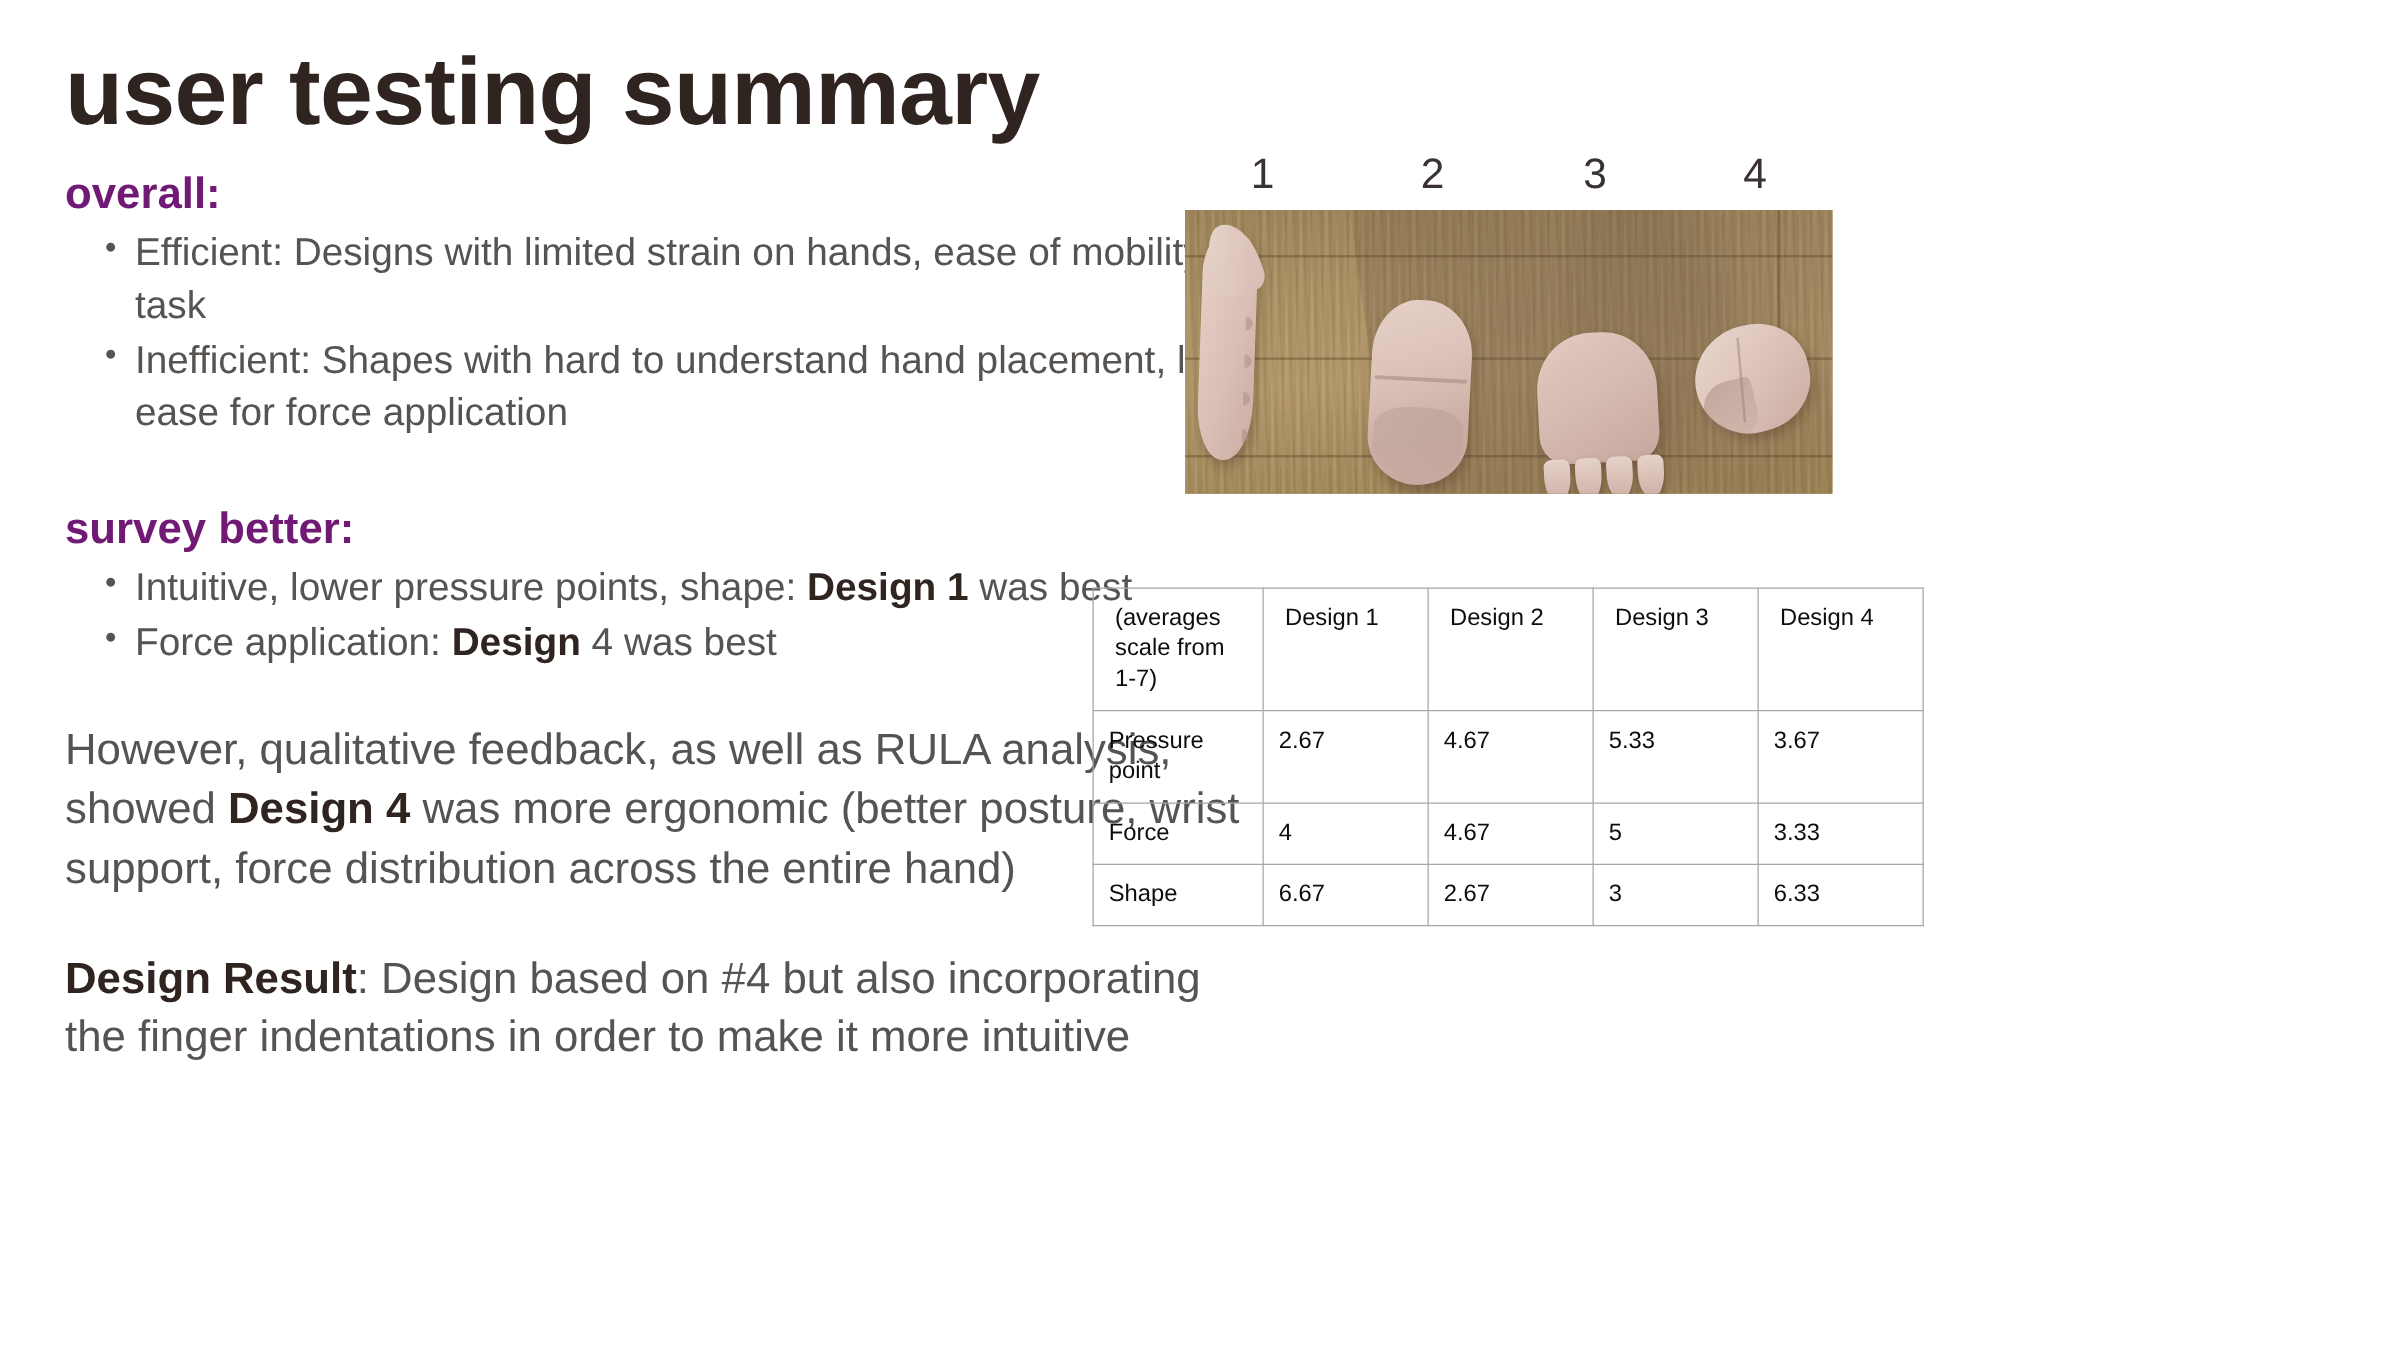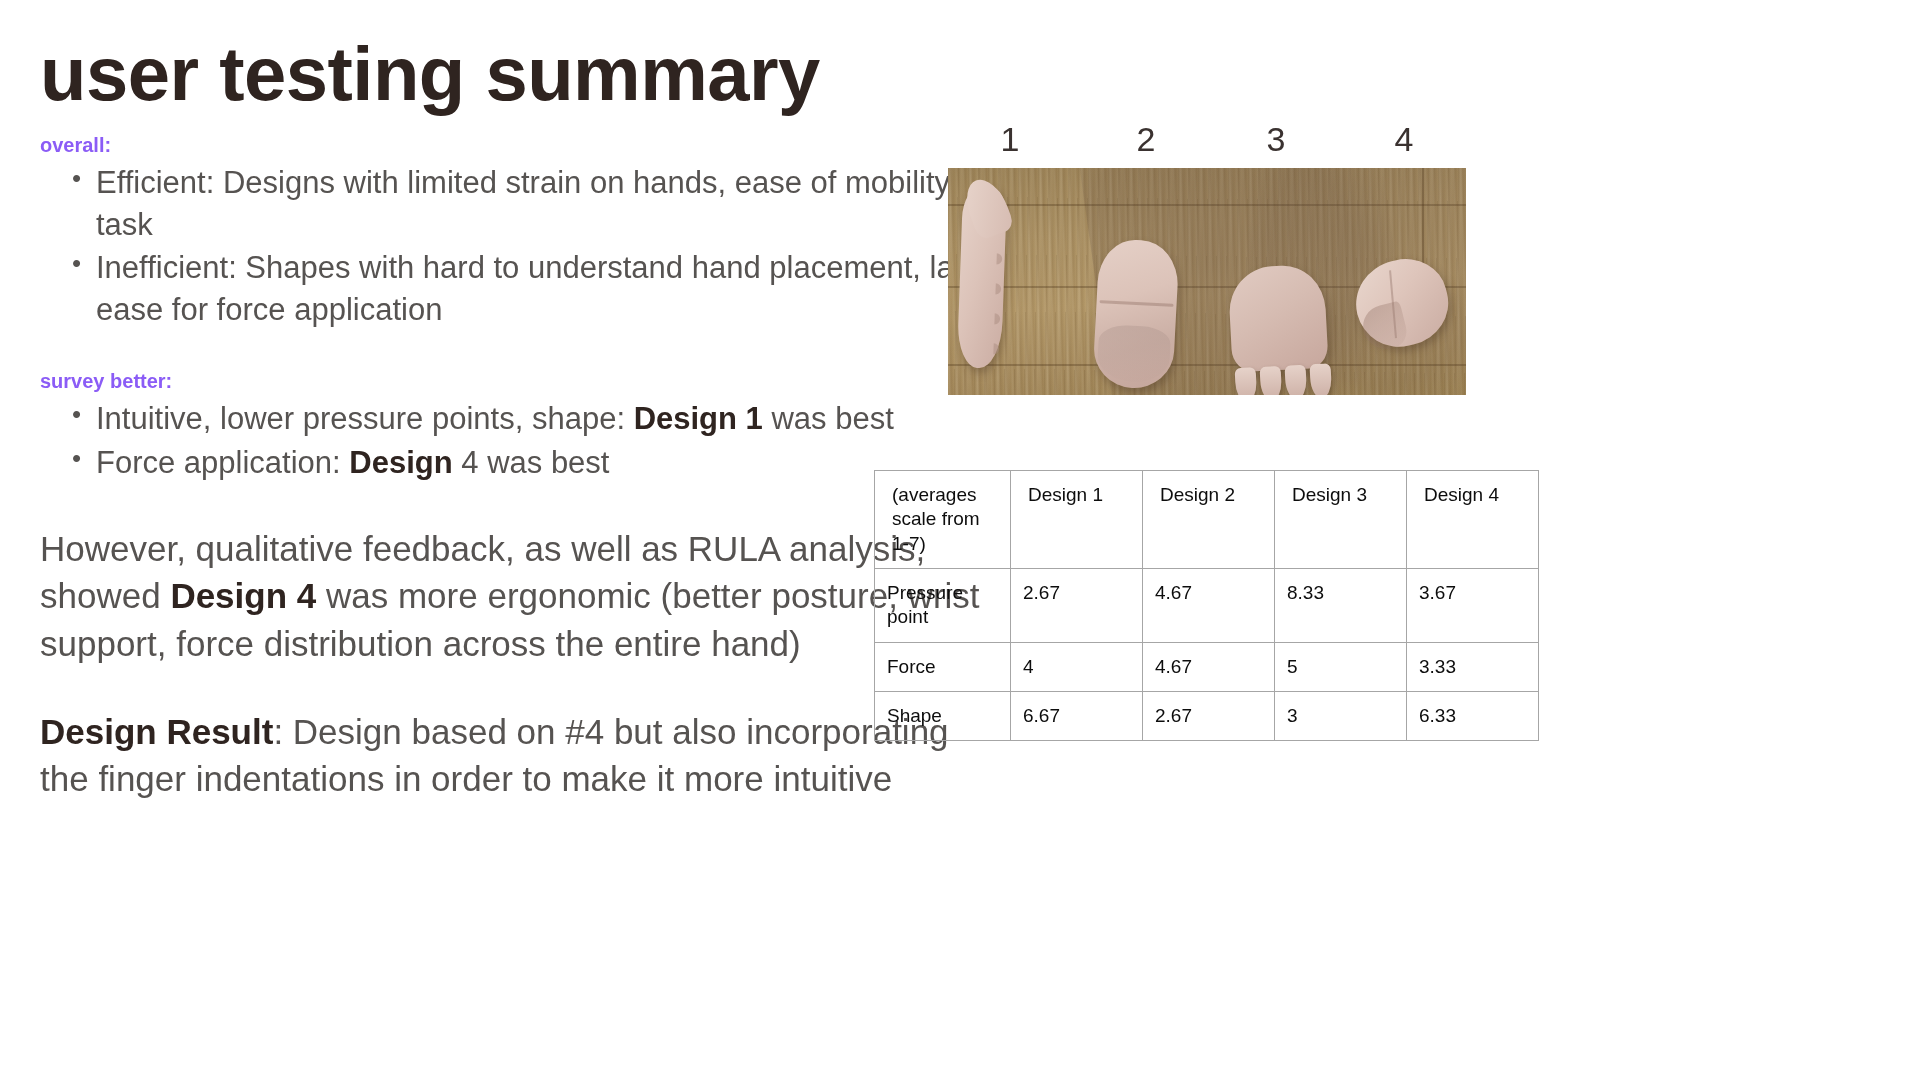--- a/index.html
+++ b/index.html
@@ -11,40 +11,40 @@
     width: 1920px;
     height: 1080px;
     font-family: "Liberation Sans", sans-serif;
     overflow: hidden;
     position: relative;
   }
 
   
   #left-col {
     position: absolute;
-    left: 40px;
+    left: 52px;
     top: 34px;
     width: 1000px;
   }
 
   #page-title {
     font-size: 76px;
     font-weight: 700;
     color: #2f2420;
     letter-spacing: -0.5px;
     line-height: 1.05;
     margin: 0 0 18px 0;
     white-space: nowrap;
   }
 
   .section-head {
-    font-size: 20px;
+    font-size: 35px;
     font-weight: 700;
-    color: #8b5cf6;
-    margin: 0 0 4px 0;
+    color: #701a75;
+    margin: 12px 0 4px 0;
     line-height: 1.3;
   }
 
   ul.bullets {
     list-style: none;
     margin: 0;
     padding: 0;
   }
   ul.bullets > li {
     position: relative;
@@ -369,21 +369,21 @@
         <th>Design 2</th>
         <th>Design 3</th>
         <th>Design 4</th>
       </tr>
     </thead>
     <tbody>
       <tr class="r-pressure">
         <td>Pressure point</td>
         <td>2.67</td>
         <td>4.67</td>
-        <td>8.33</td>
+        <td>5.33</td>
         <td>3.67</td>
       </tr>
       <tr class="r-force">
         <td>Force</td>
         <td>4</td>
         <td>4.67</td>
         <td>5</td>
         <td>3.33</td>
       </tr>
       <tr class="r-shape">

